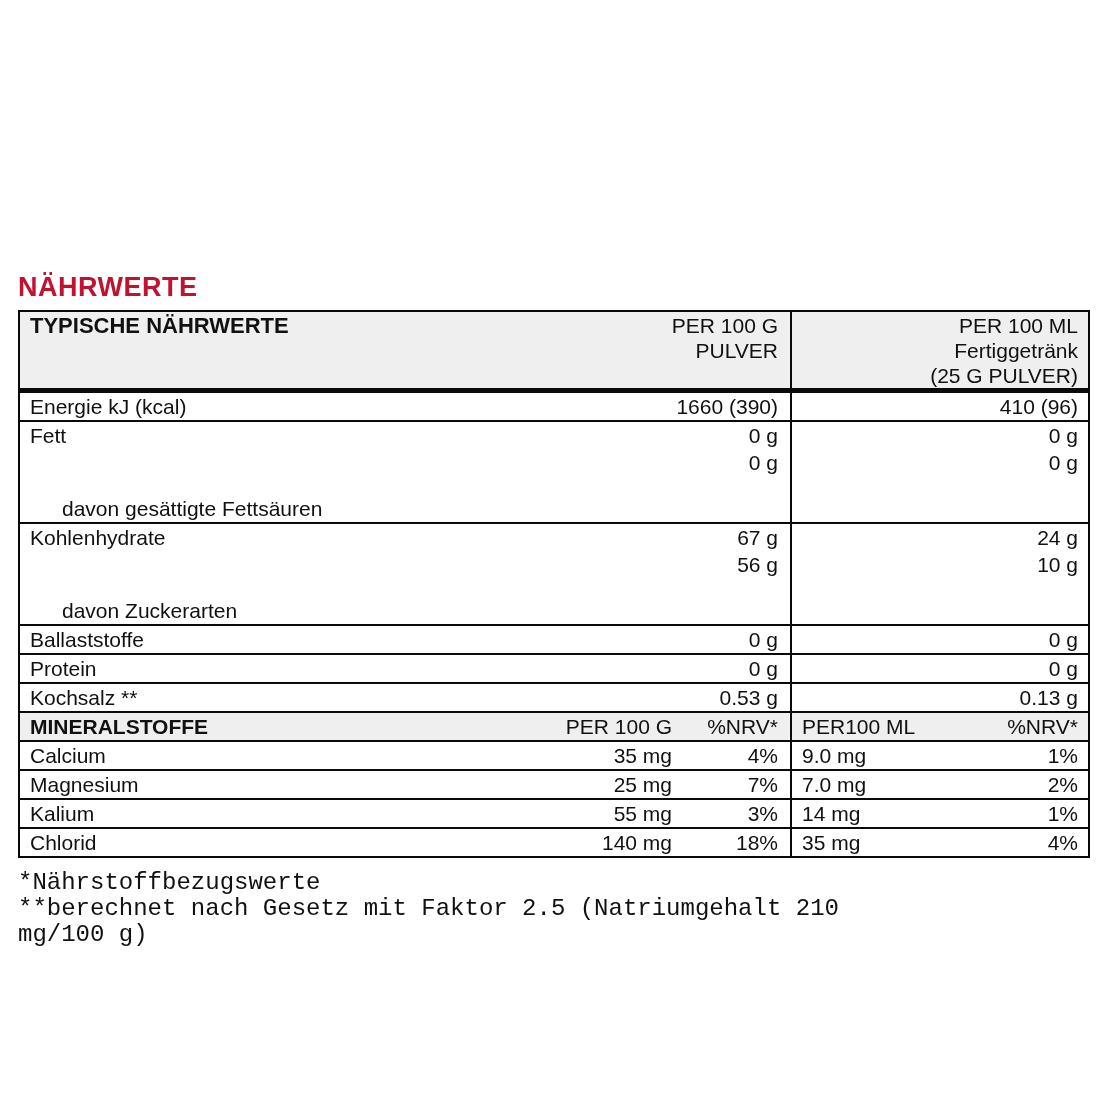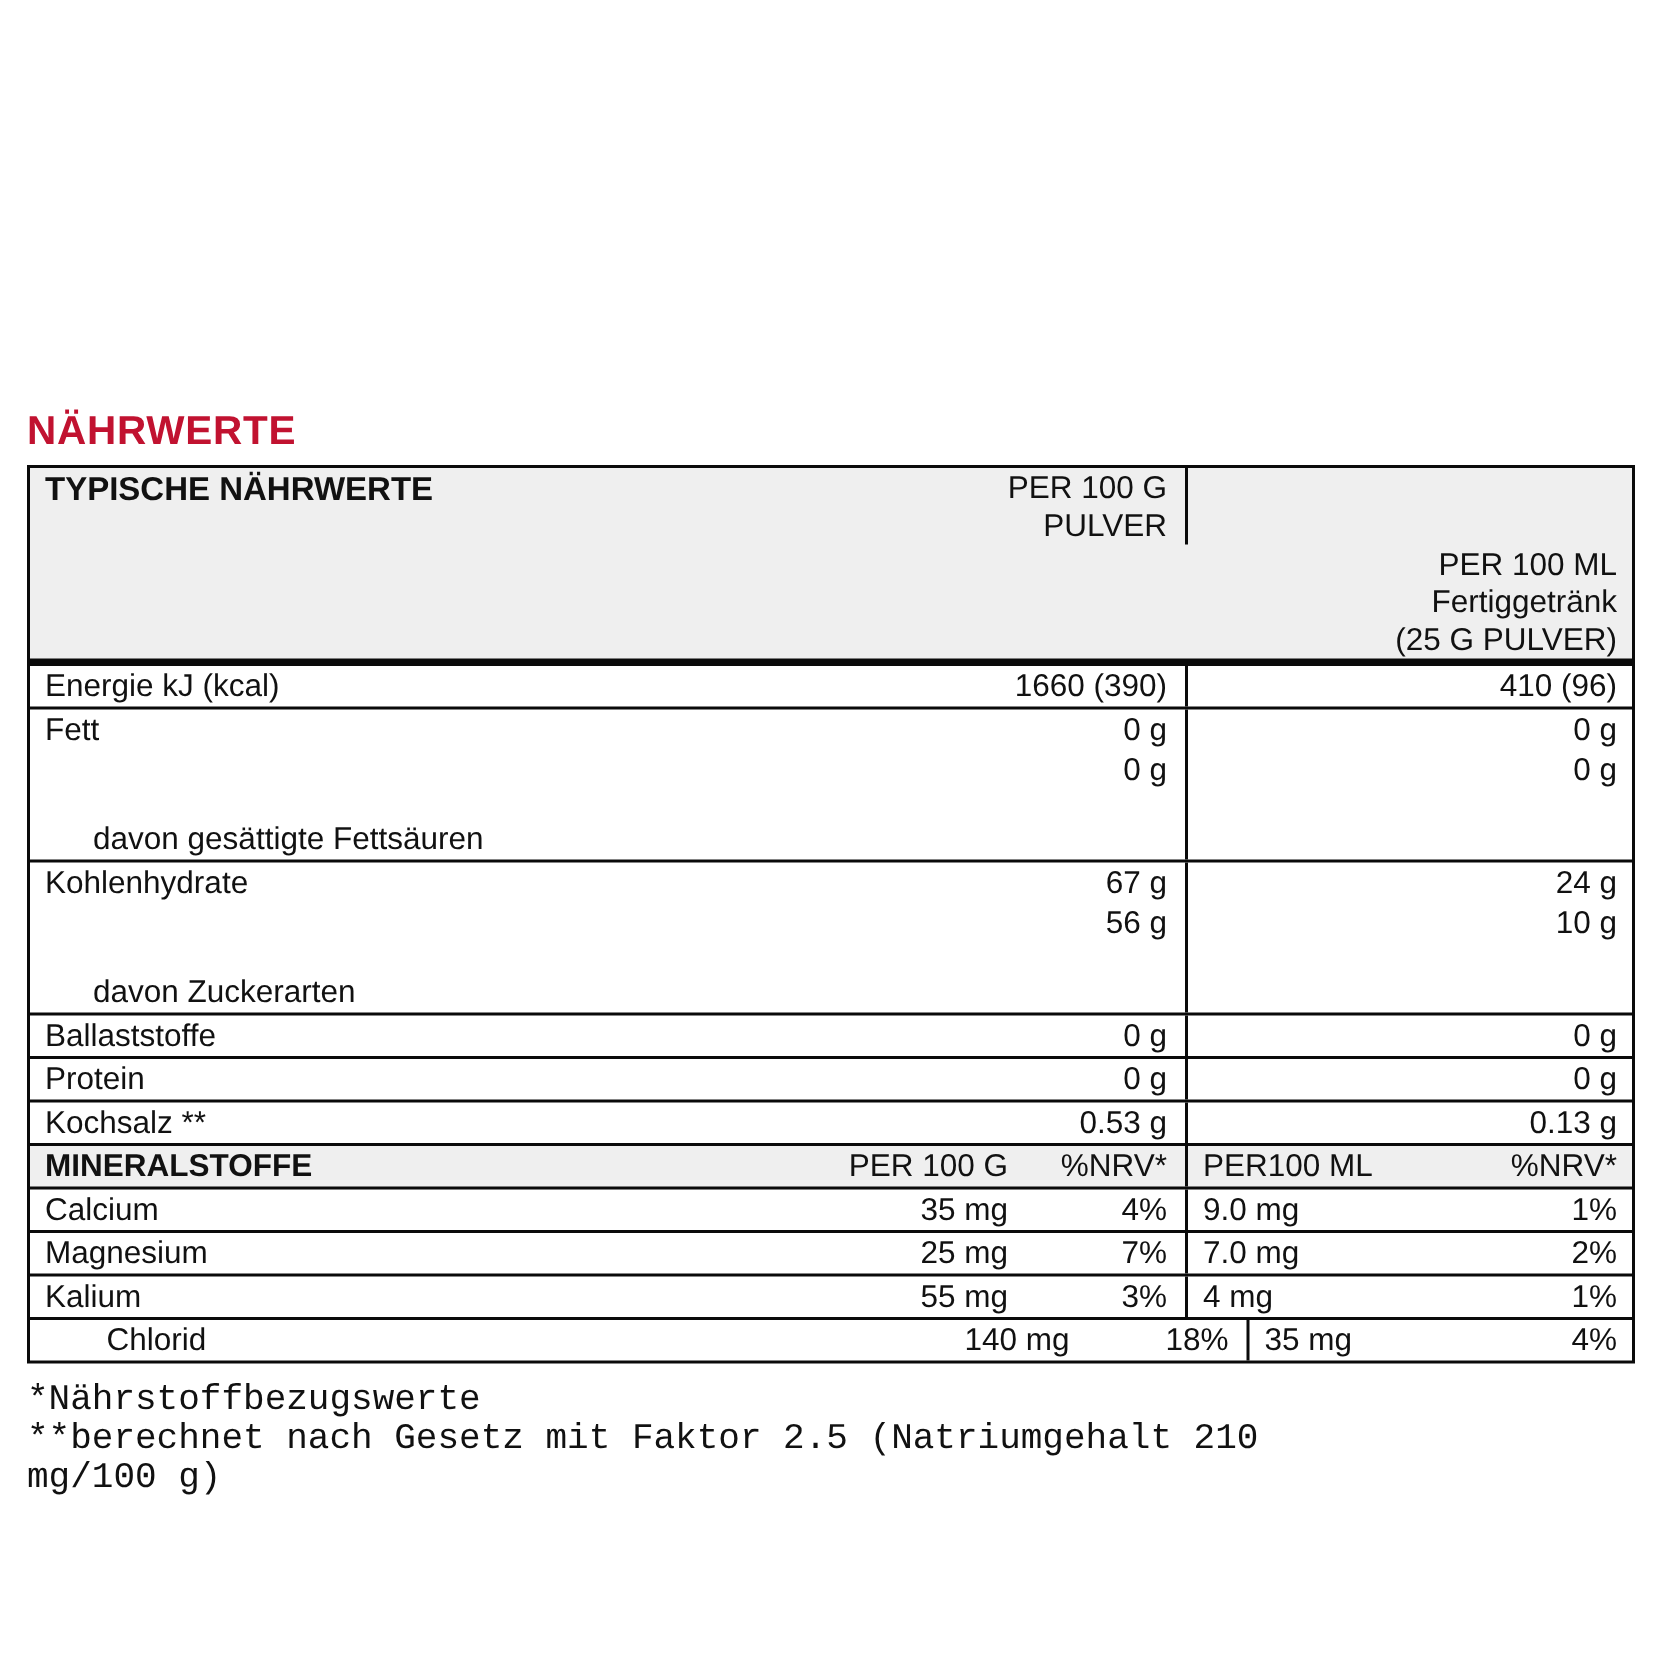--- a/index.html
+++ b/index.html
@@ -7,30 +7,30 @@
     --header-bg:#efefef;
     --line:#0a0a0a;
   }
   *{box-sizing:border-box;margin:0;padding:0;}
   html,body{width:1108px;height:1108px;background:#ffffff;overflow:hidden;}
   body{font-family:"Liberation Sans","DejaVu Sans",sans-serif;color:#111;}
   .content{position:absolute;left:18px;top:272px;width:888px;}
   .page-title{color:var(--accent);font-size:27px;font-weight:bold;letter-spacing:.5px;margin-bottom:7px;}
   .ntable{width:1072px;border:2px solid var(--line);border-bottom:2px solid var(--line);font-size:21px;}
   
-  .thead{display:flex;background:var(--header-bg);border-bottom:5px solid var(--line);flex-direction:column;}
+  .thead{display:flex;background:var(--header-bg);border-bottom:5px solid var(--line);}
   .thead .cell-left{display:flex;justify-content:space-between;align-items:flex-start;}
   .hdr-title{font-weight:bold;font-size:22px;line-height:26px;padding-top:1px;}
   .hdr-lines{text-align:right;line-height:25px;font-size:21px;padding-top:1px;}
   .cell-left{width:772px;border-right:2px solid var(--line);padding:0 12px 0 10px;}
   .cell-right{flex:1;padding:0 10px;}
   .thead .cell-right{text-align:right;line-height:25px;padding-top:1px;}
   
   .trow{display:flex;border-bottom:2px solid var(--line);}
-  .trow:last-child{border-bottom:none;padding-left:41px;}
+  .trow:last-child{border-bottom:none;}
   .line{display:flex;justify-content:space-between;line-height:27px;}
   .line .lbl{white-space:nowrap;}
   .line .val{white-space:nowrap;}
   .line.indent .lbl{padding-left:32px;margin-top:46px;}
   .cell-right .line{justify-content:flex-end;text-align:right;}
   
   .mineral-head{background:var(--header-bg);}
   .mineral-head .mlabel{font-weight:bold;}
   .mline{display:flex;line-height:27px;}
   .mline .mlabel{flex:1;white-space:nowrap;}
@@ -215,21 +215,21 @@
     <div class="trow">
       <div class="cell-left">
         <div class="mline">
           <span class="mlabel">Kalium</span>
           <span class="mval">55 mg</span>
           <span class="mnrv">3%</span>
         </div>
       </div>
       <div class="cell-right">
         <div class="mline-r">
-          <span class="mval">4 mg</span>
+          <span class="mval">14 mg</span>
           <span class="mnrv">1%</span>
         </div>
       </div>
     </div>
 
     <div class="trow">
       <div class="cell-left">
         <div class="mline">
           <span class="mlabel">Chlorid</span>
           <span class="mval">140 mg</span>

